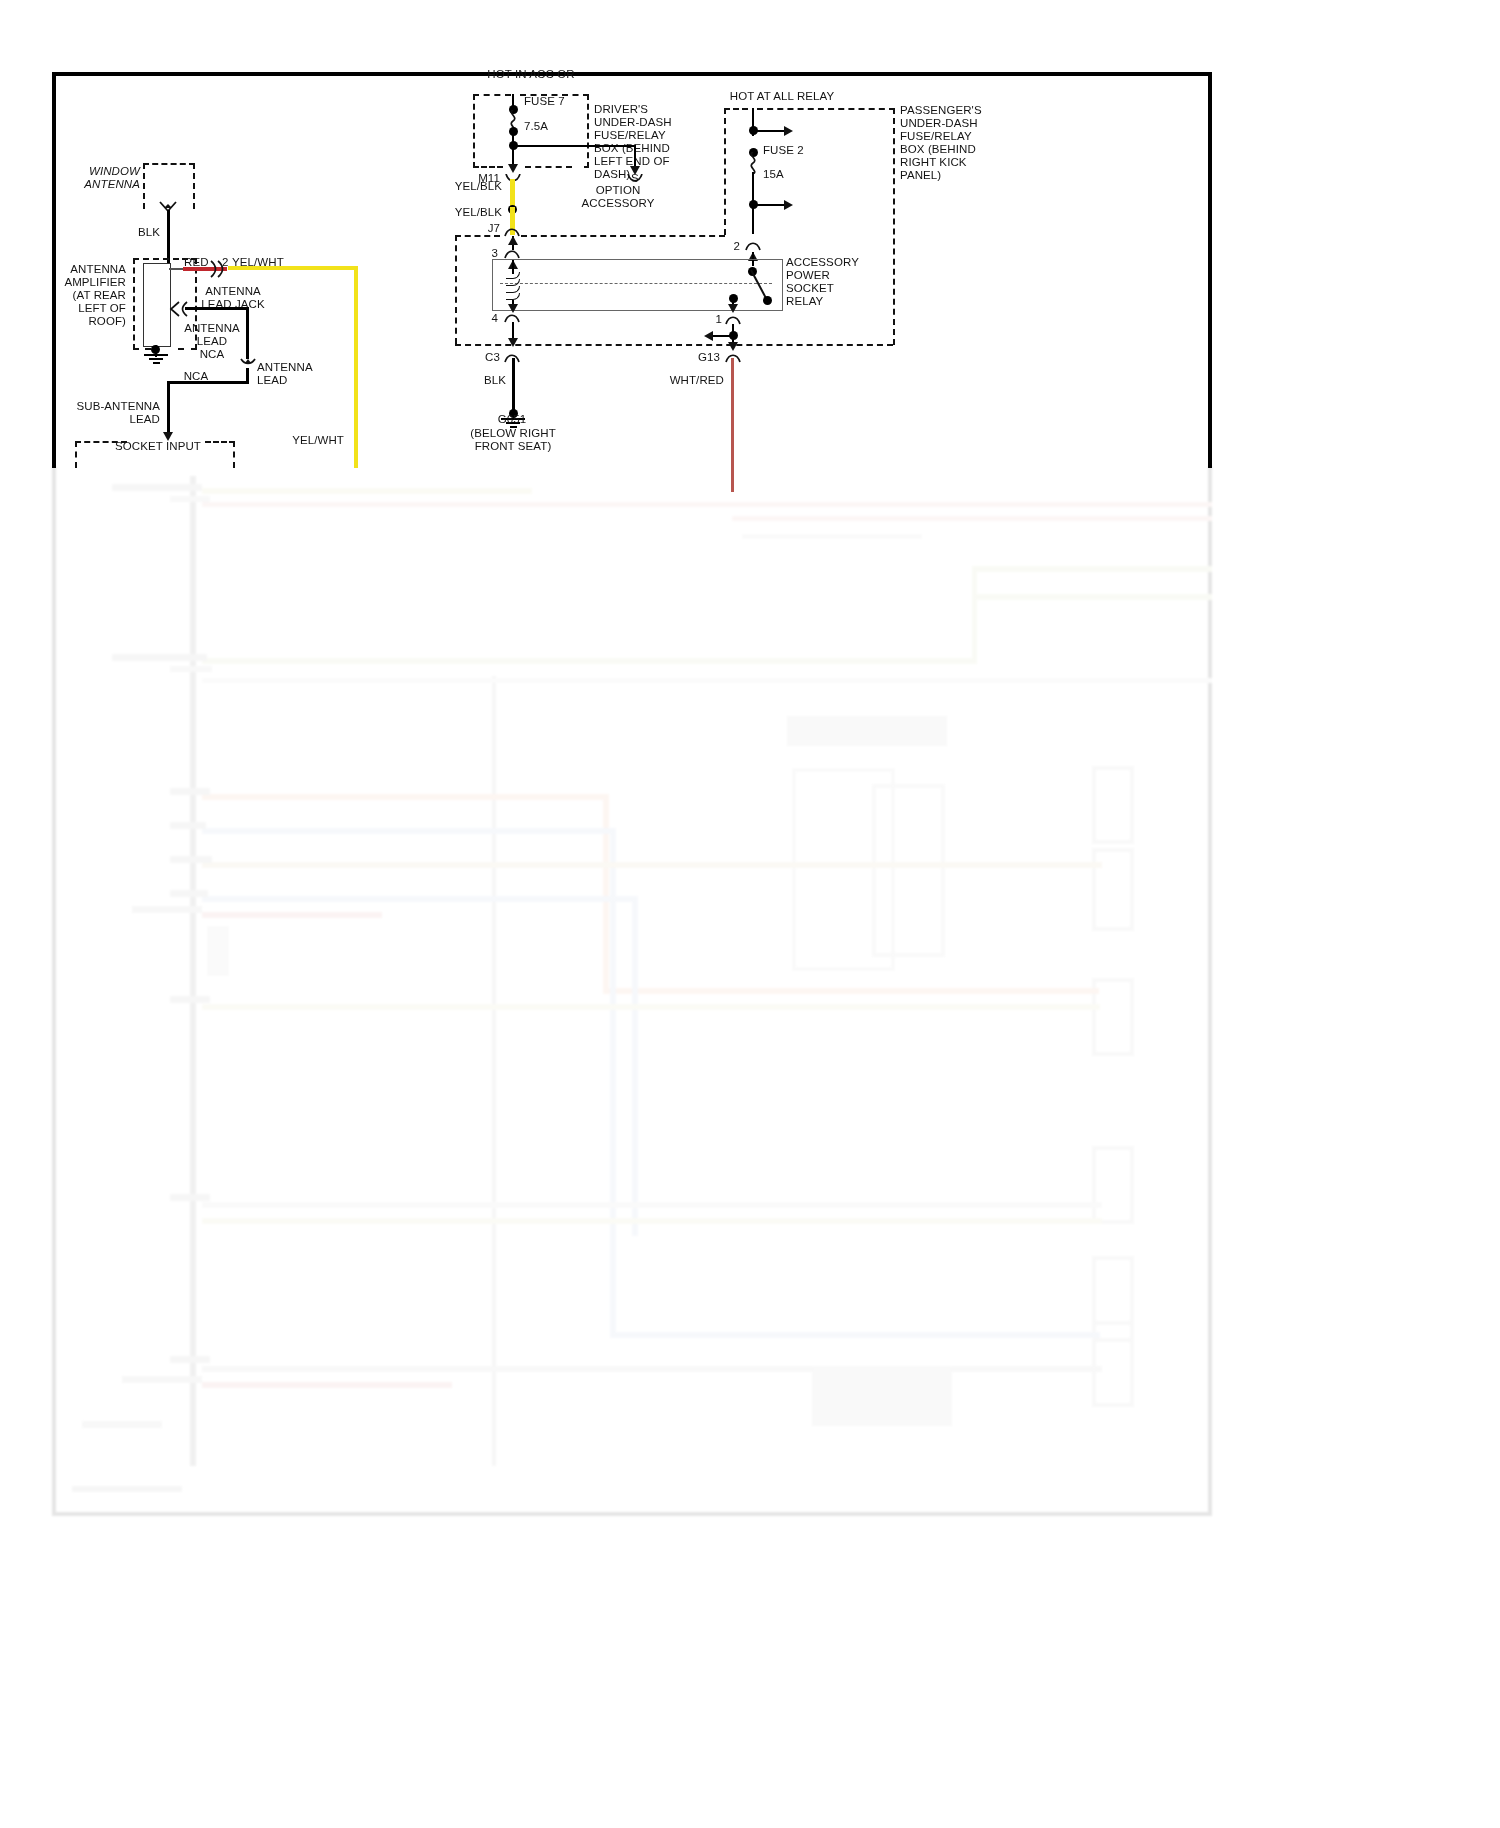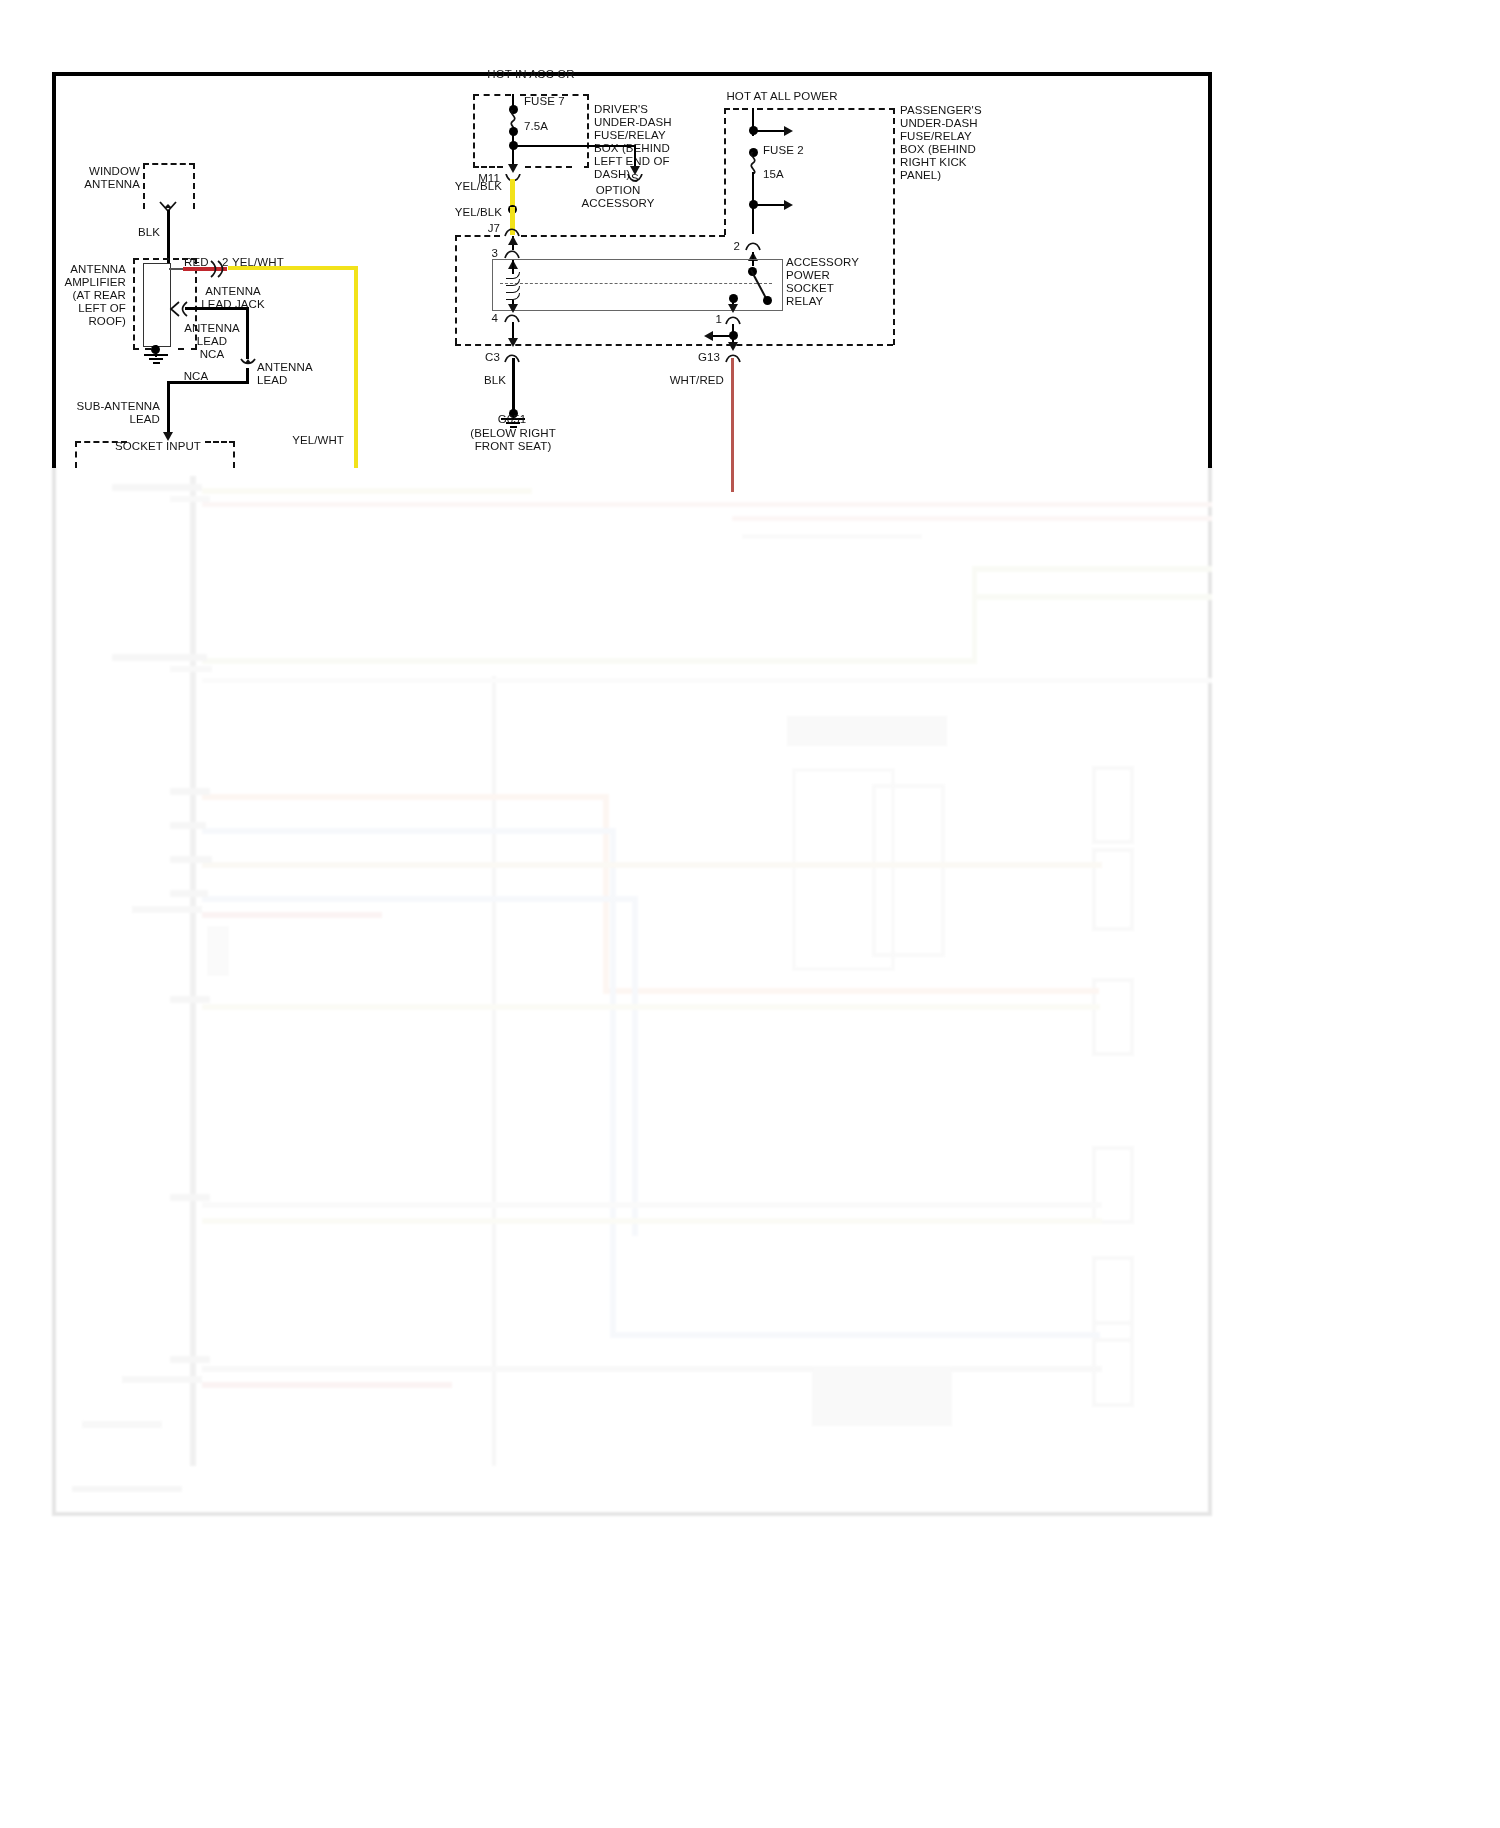--- a/index.html
+++ b/index.html
@@ -142,21 +142,21 @@
     <div class="abs" style="left:70px;top:910px;width:80px;height:7px;background:#c0c0c0;"></div>
     <div class="abs" style="left:30px;top:955px;width:80px;height:7px;background:#c8c8c8;"></div>
     <div class="abs" style="left:760px;top:900px;width:140px;height:60px;background:#cfcfcf;"></div>
     <div class="abs" style="left:20px;top:1020px;width:110px;height:6px;background:#bbbbbb;"></div>
   </div>
 
   <div id="frame-top"></div>
   <div id="frame-left"></div>
   <div id="frame-right"></div>
 
-  <div class="lbl r" style="left:58px;top:165px;width:82px;">WINDOW
+  <div class="lbl r" style="left:58px;top:165px;width:82px;font-style:italic;">WINDOW
 ANTENNA</div>
 
   <div class="d-t" style="left:143px;top:163px;width:52px;"></div>
   <div class="d-l" style="left:143px;top:163px;height:46px;"></div>
   <div class="d-r" style="left:193px;top:163px;height:46px;"></div>
 
   <div class="jack" style="left:156px;top:200px;">
     <svg width="24" height="16" viewBox="0 0 24 16">
       <path d="M4 2 L12 11 L20 2" fill="none" stroke="#111" stroke-width="1.8"></path>
       <path d="M12 4 L8 8 L16 8 Z" fill="#111"></path>
@@ -302,21 +302,21 @@
   <div class="wire" style="left:510px;top:207px;width:5px;height:28px;background:#f2e21a;"></div>
   <div class="lbl r" style="left:444px;top:206px;width:58px;">YEL/BLK</div>
 
   <div class="jack" style="left:503px;top:226px;">
     <svg width="18" height="12" viewBox="0 0 18 12">
       <path d="M2 10 C5 1 13 1 16 10" fill="none" stroke="#111" stroke-width="1.7"></path>
     </svg>
   </div>
   <div class="lbl r" style="left:466px;top:222px;width:34px;">J7</div>
 
-  <div class="lbl c" style="left:692px;top:90px;width:180px;">HOT AT ALL POWER</div>
+  <div class="lbl c" style="left:692px;top:90px;width:180px;">HOT AT ALL RELAY</div>
 
   <div class="d-t" style="left:724px;top:108px;width:24px;"></div>
   <div class="d-t" style="left:757px;top:108px;width:138px;"></div>
   <div class="d-l" style="left:724px;top:108px;height:127px;"></div>
   <div class="d-r" style="left:893px;top:108px;height:237px;"></div>
   <div class="d-b" style="left:455px;top:344px;width:438px;"></div>
   <div class="d-l" style="left:455px;top:235px;height:109px;"></div>
   <div class="d-t" style="left:455px;top:235px;width:45px;"></div>
   <div class="d-t" style="left:521px;top:235px;width:204px;"></div>
 

